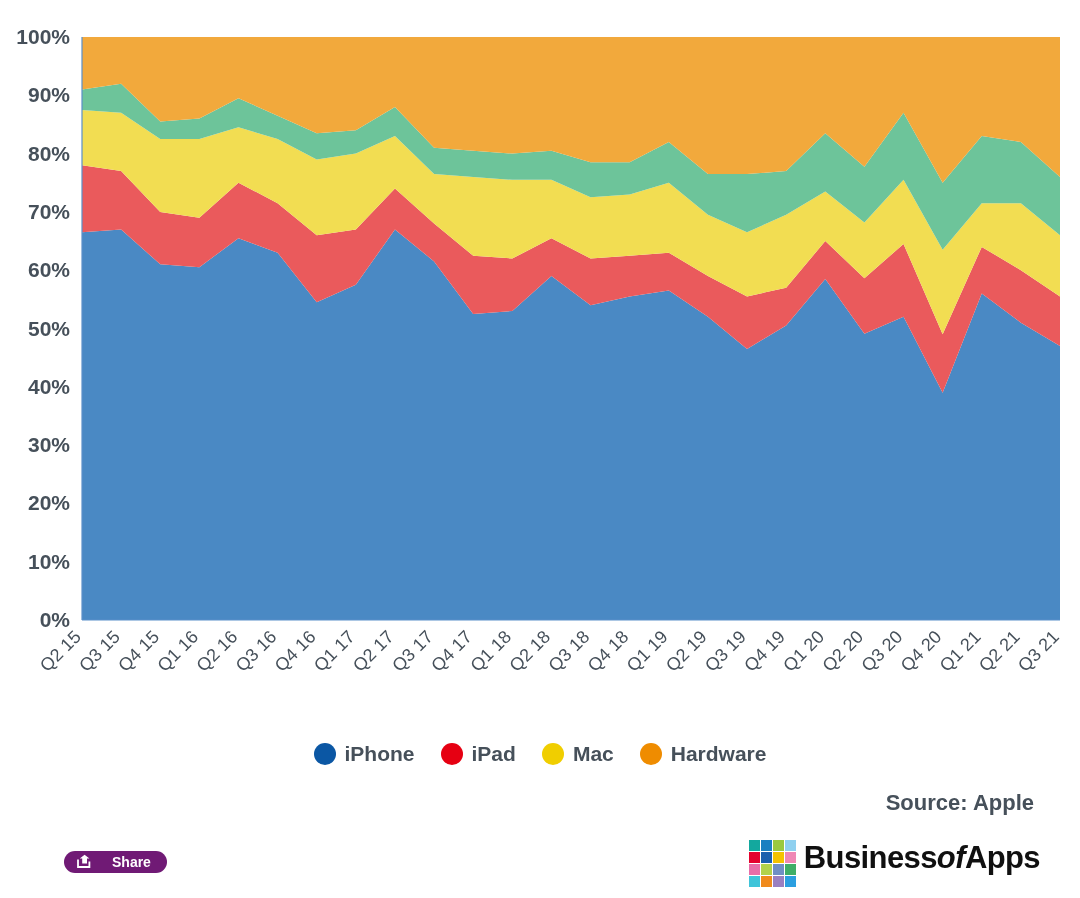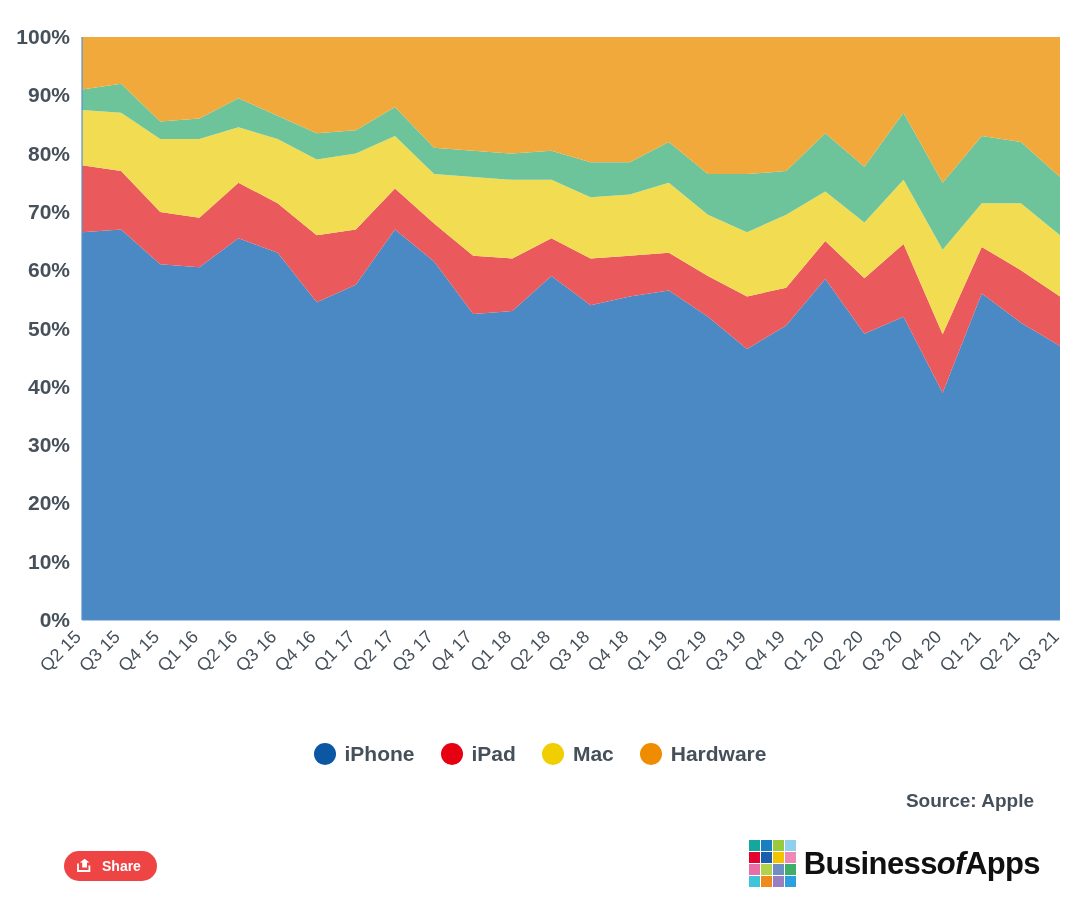--- a/index.html
+++ b/index.html
@@ -70,51 +70,51 @@
     font-weight: bold;
     color: #46505a;
     white-space: nowrap;
   }
 
   
   .source-line {
     position: absolute;
     right: 46px;
     top: 790px;
-    font-size: 19px;
+    font-size: 22px;
     font-weight: bold;
     color: #46505a;
   }
 
   
   .share-button {
     position: absolute;
     left: 64px;
     top: 851px;
-    height: 30px;
+    height: 22px;
     padding: 0 16px 0 13px;
     border-radius: 16px;
-    background: #ef4444;
+    background: #701a75;
     color: #ffffff;
     font-size: 14px;
     font-weight: bold;
     display: flex;
     align-items: center;
-    gap: 10px;
+    gap: 20px;
     border: none;
     cursor: pointer;
   }
   .share-icon { display: block; }
 
   .brand {
     position: absolute;
     right: 40px;
     top: 840px;
     display: flex;
-    align-items: center;
+    align-items: flex-start;
     gap: 8px;
   }
   .brand-grid {
     display: grid;
     grid-template-columns: repeat(4, 11px);
     grid-template-rows: repeat(4, 11px);
     gap: 1px;
   }
   .brand-cell { width: 11px; height: 11px; }
   .brand-name {

